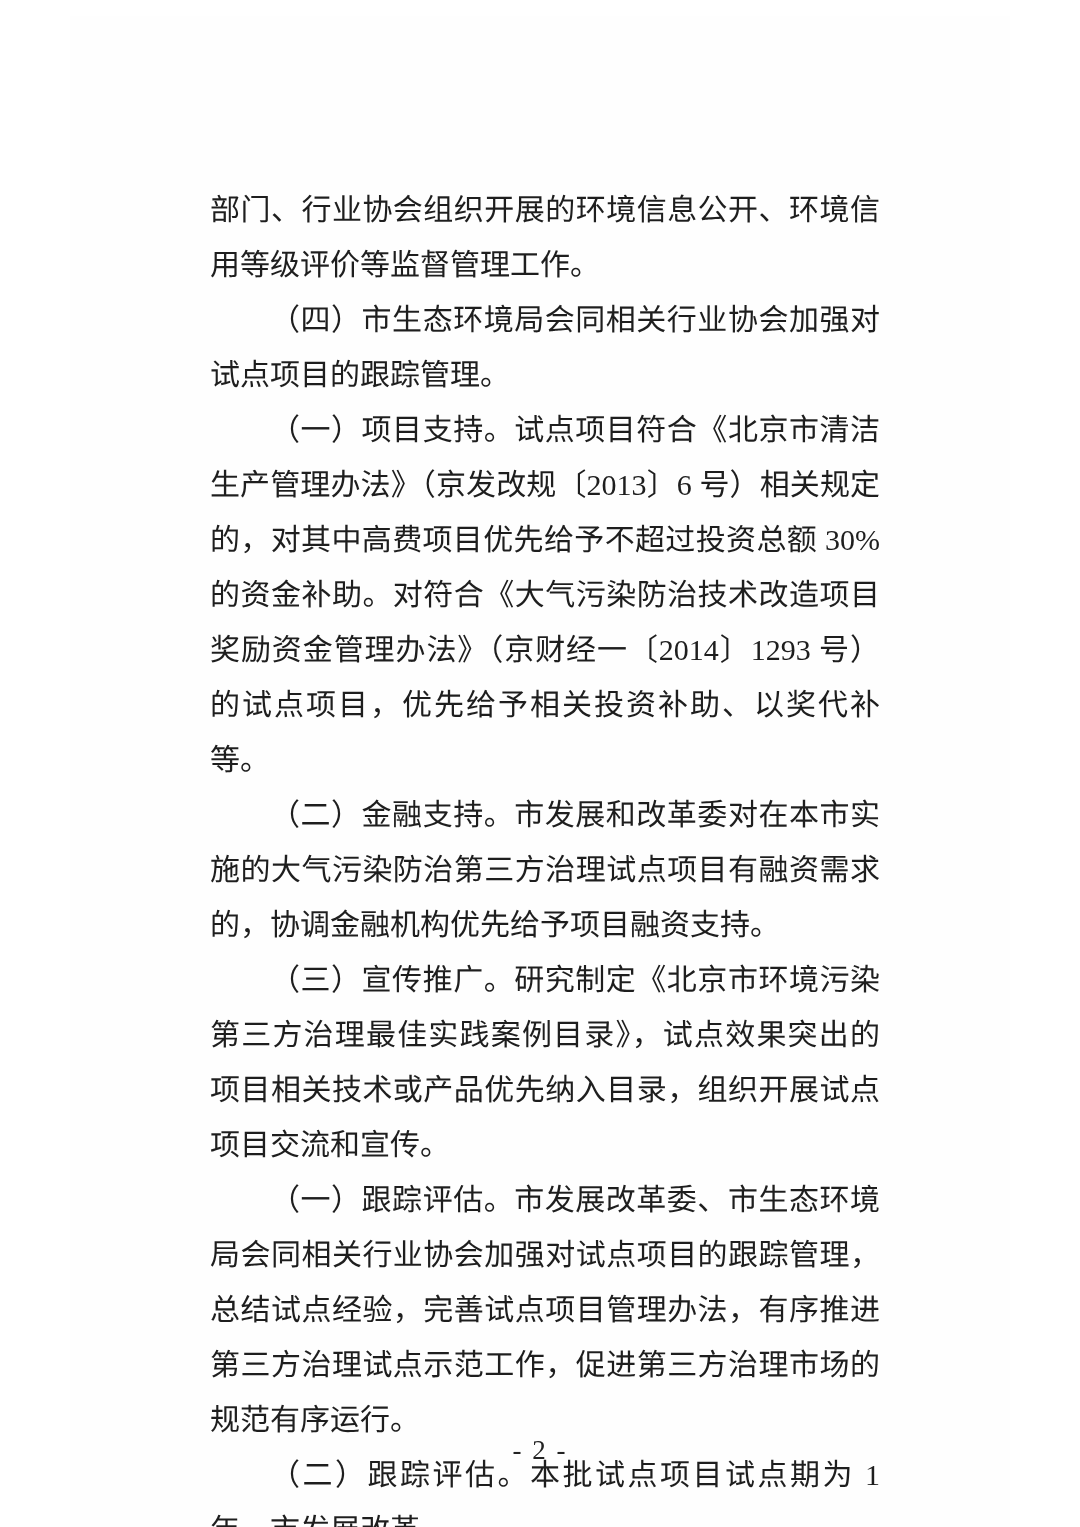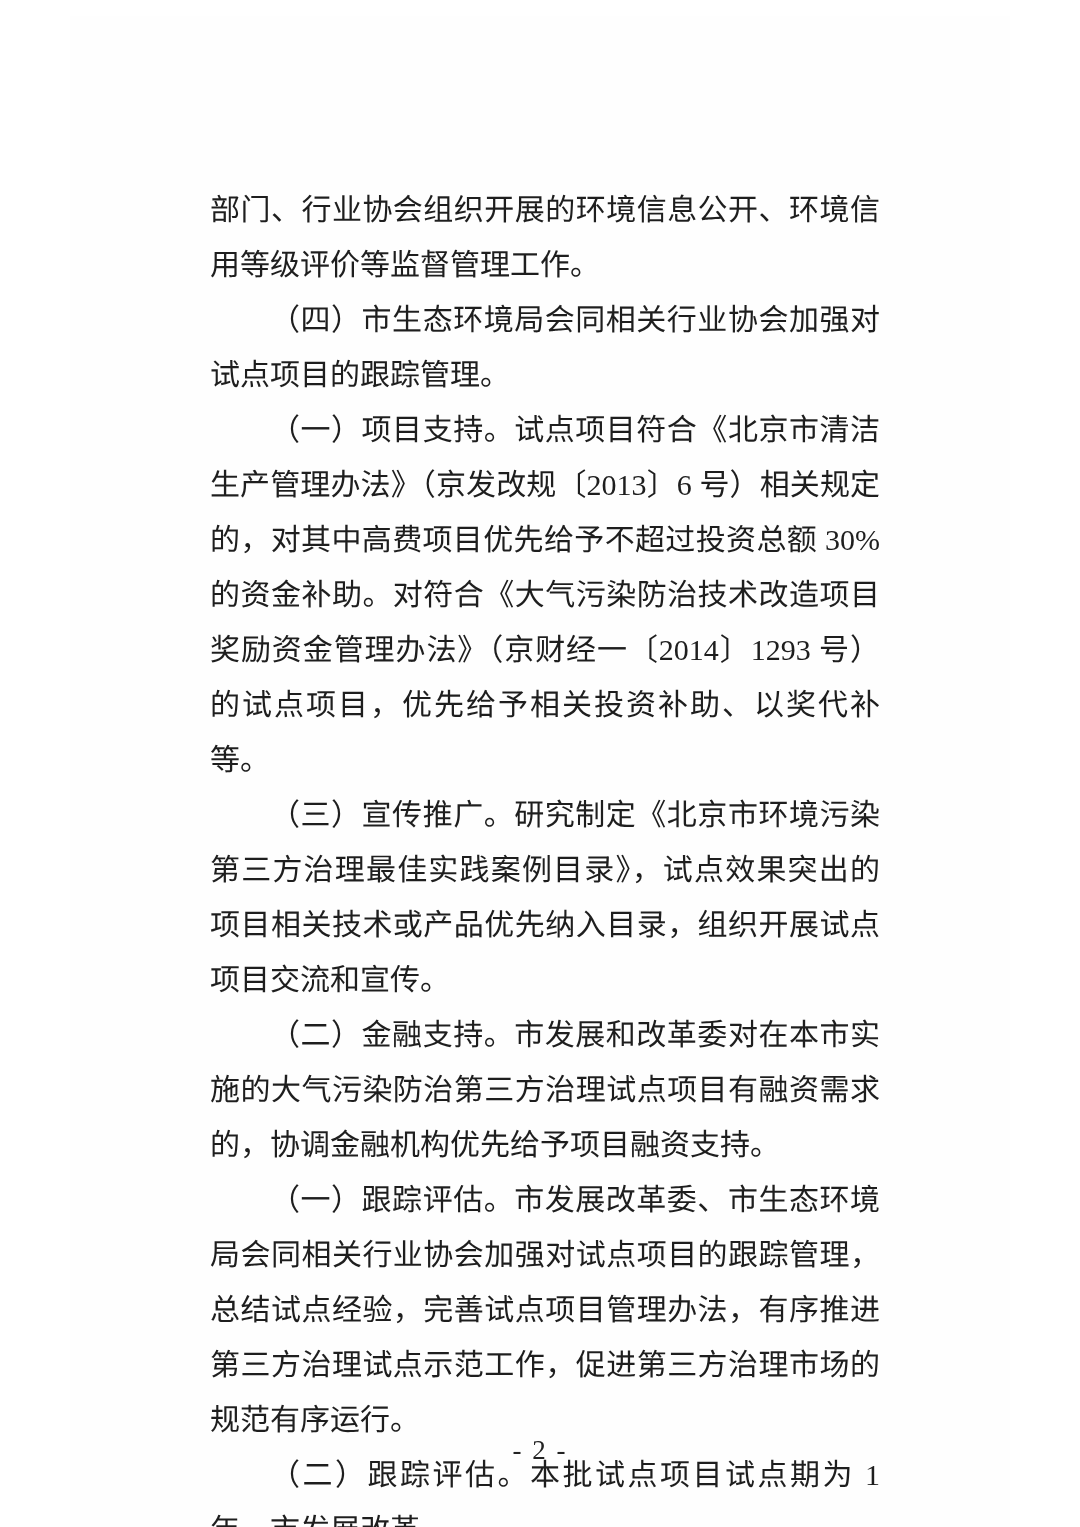--- a/index.html
+++ b/index.html
@@ -54,23 +54,23 @@
 
 <div class="page">
 
   <p class="para">部门、行业协会组织开展的环境信息公开、环境信用等级评价等监督管理工作。</p>
 
   <p class="para indent">（四）市生态环境局会同相关行业协会加强对试点项目的跟踪管理。</p>
 
 
   <p class="para indent">（一）项目支持。试点项目符合《北京市清洁生产管理办法》（京发改规〔2013〕6 号）相关规定的，对其中高费项目优先给予不超过投资总额 30%的资金补助。对符合《大气污染防治技术改造项目奖励资金管理办法》（京财经一〔2014〕1293 号）的试点项目，优先给予相关投资补助、以奖代补等。</p>
 
+  <p class="para indent">（二）金融支持。市发展和改革委对在本市实施的大气污染防治第三方治理试点项目有融资需求的，协调金融机构优先给予项目融资支持。</p>
+
   <p class="para indent">（三）宣传推广。研究制定《北京市环境污染第三方治理最佳实践案例目录》，试点效果突出的项目相关技术或产品优先纳入目录，组织开展试点项目交流和宣传。</p>
-
-  <p class="para indent">（二）金融支持。市发展和改革委对在本市实施的大气污染防治第三方治理试点项目有融资需求的，协调金融机构优先给予项目融资支持。</p>
 
 
   <p class="para indent">（一）跟踪评估。市发展改革委、市生态环境局会同相关行业协会加强对试点项目的跟踪管理，总结试点经验，完善试点项目管理办法，有序推进第三方治理试点示范工作，促进第三方治理市场的规范有序运行。</p>
 
   <p class="para indent">（二）跟踪评估。本批试点项目试点期为 1 年。市发展改革</p>
 
   <div class="footer">- 2 -</div>
 
 </div>
 

